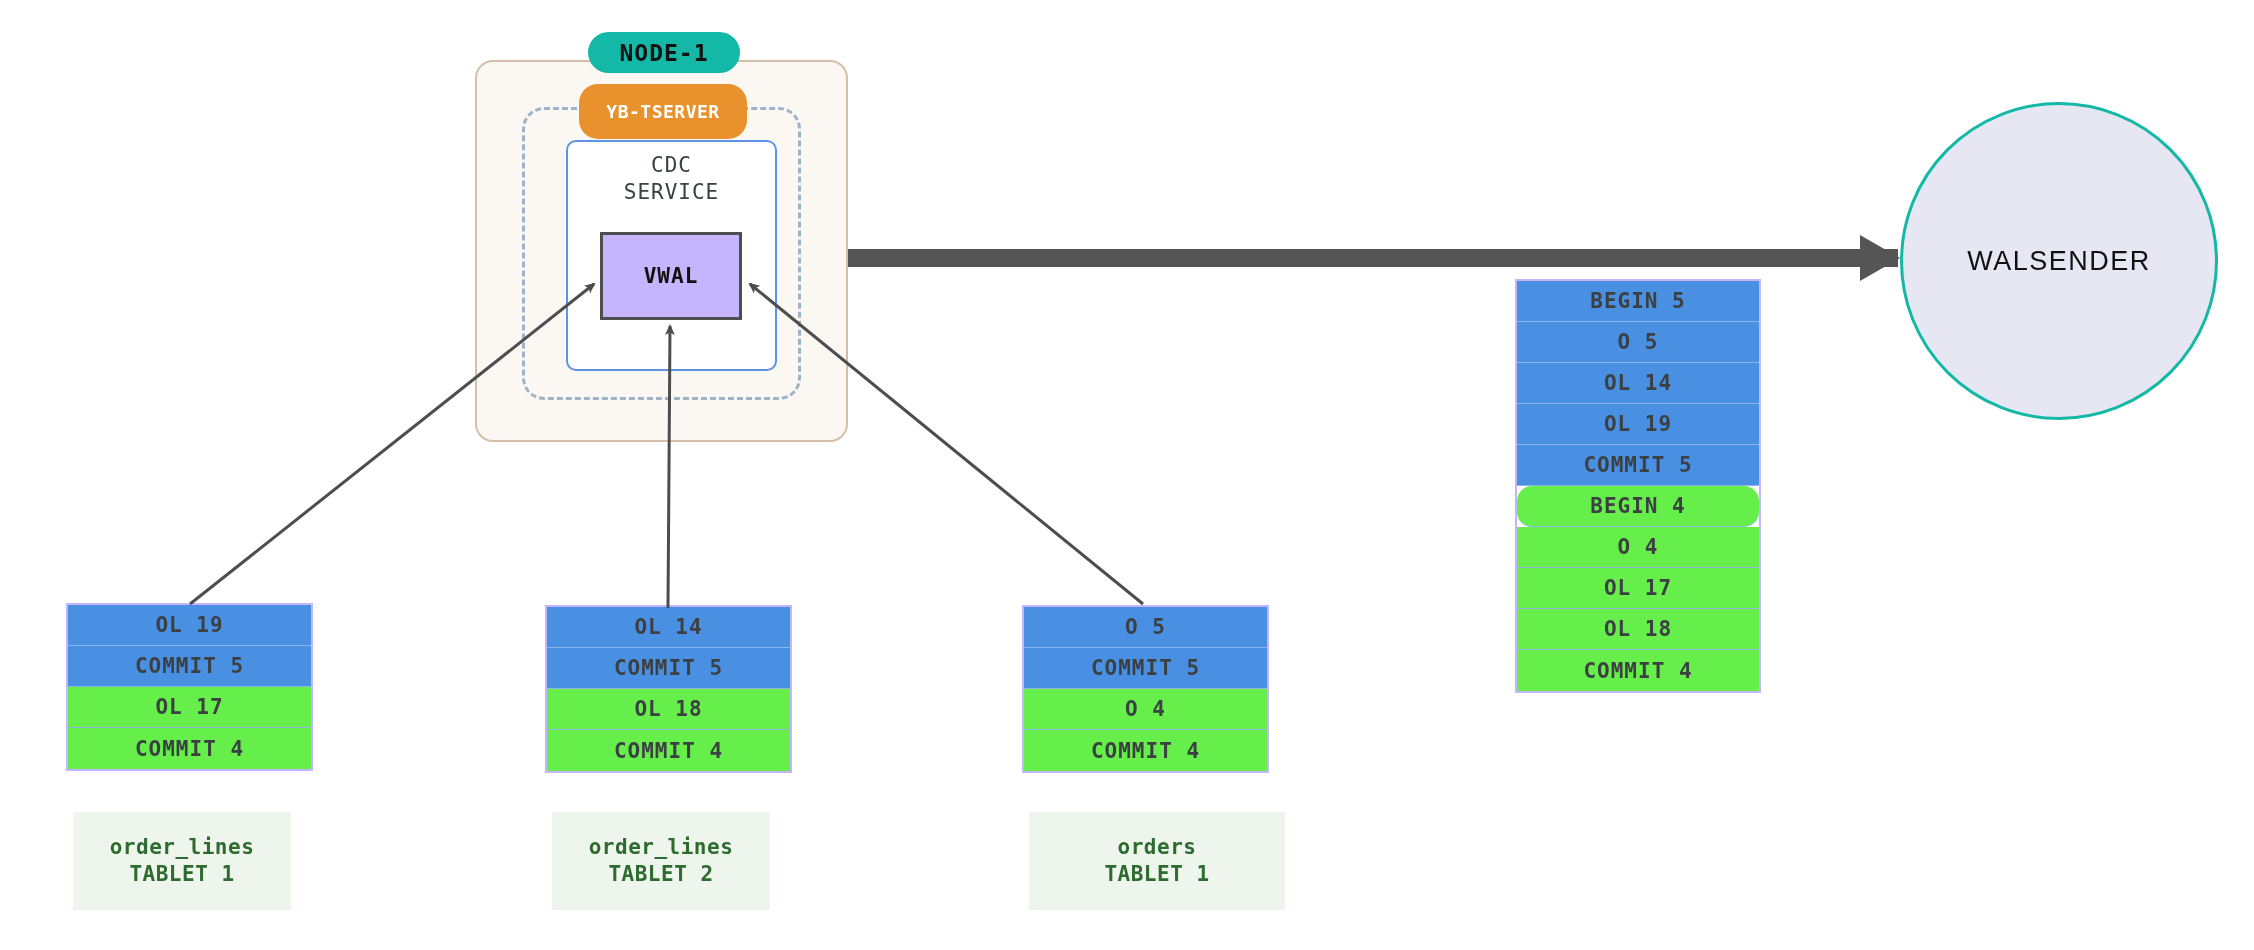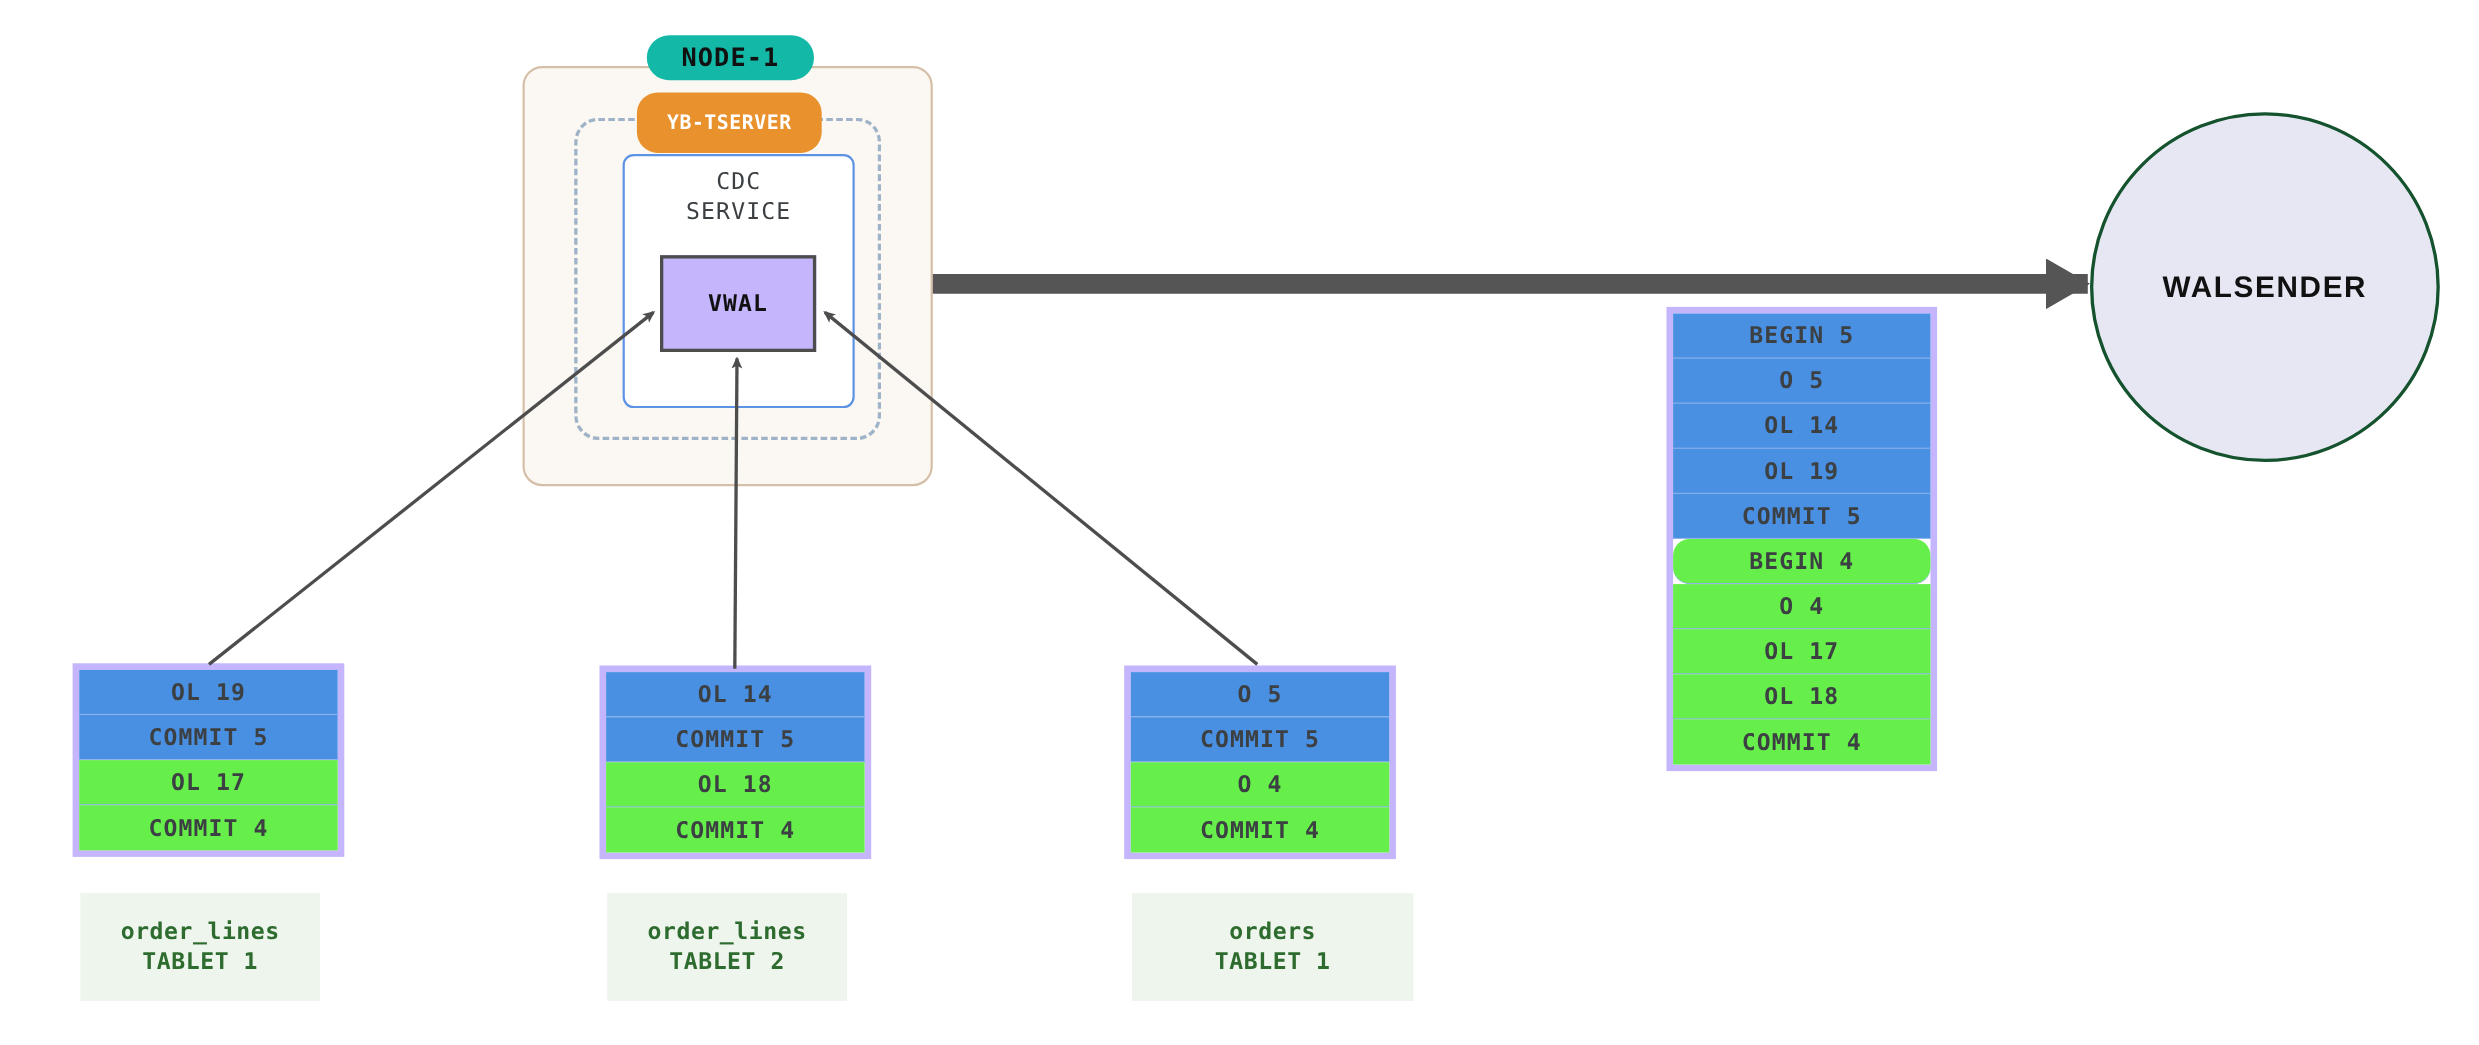--- a/index.html
+++ b/index.html
@@ -125,48 +125,48 @@
   
   .walsender {
     position: absolute;
     left: 1900px;
     top: 102px;
     width: 318px;
     height: 318px;
     box-sizing: border-box;
     border-radius: 50%;
     background: #e7e7f4;
-    border: 3px solid #14532d;
+    border: 3px solid #14b8a6;
     display: flex;
     align-items: center;
     justify-content: center;
     font-family: "Liberation Sans", sans-serif;
     font-size: 27px;
-    font-weight: bold;
+    font-weight: normal;
     color: #111111;
     letter-spacing: 1.5px;
     z-index: 4;
   }
 
   
   #arrows {
     position: absolute;
     left: 0;
     top: 0;
     width: 2254px;
     height: 950px;
     z-index: 7;
     pointer-events: none;
   }
 
   
   .stack {
     position: absolute;
     box-sizing: border-box;
-    border: 6px solid #c4b5fd;
+    border: 2px solid #c4b5fd;
     z-index: 5;
   }
   .stack .row {
     box-sizing: border-box;
     display: flex;
     align-items: center;
     justify-content: center;
     font-family: "DejaVu Sans Mono", monospace;
     font-size: 21px;
     font-weight: bold;

